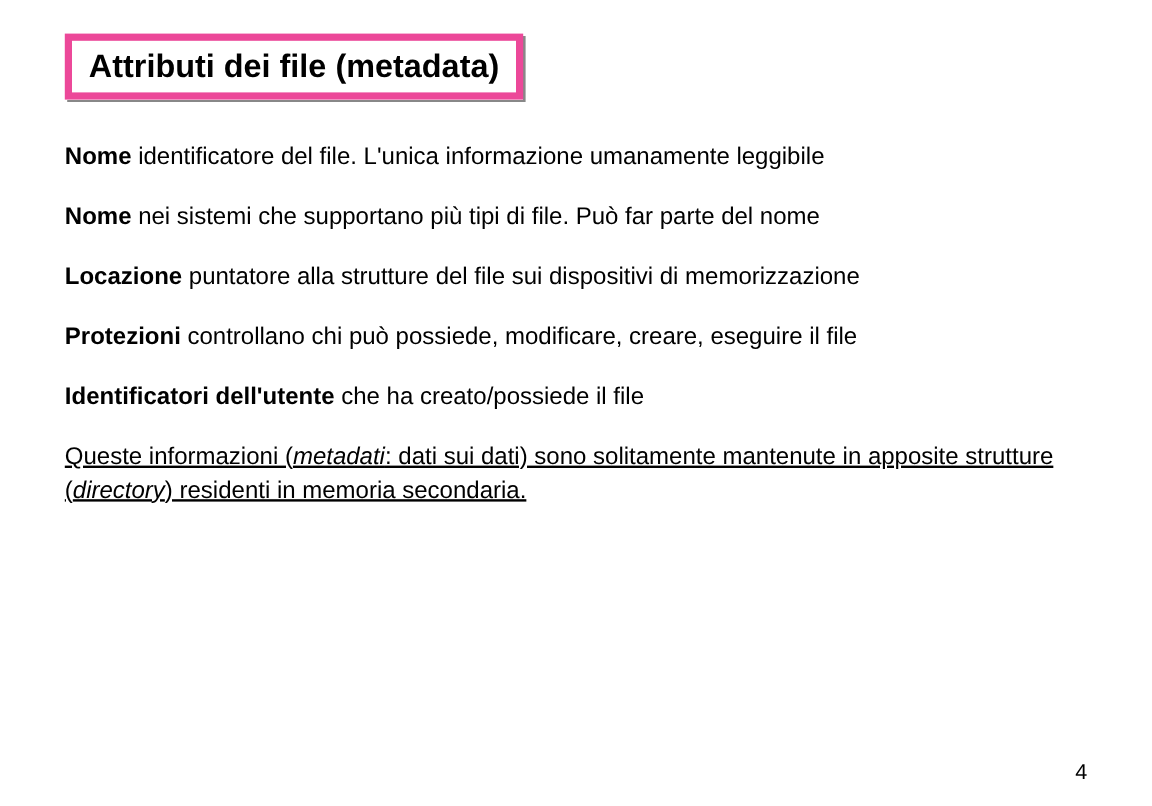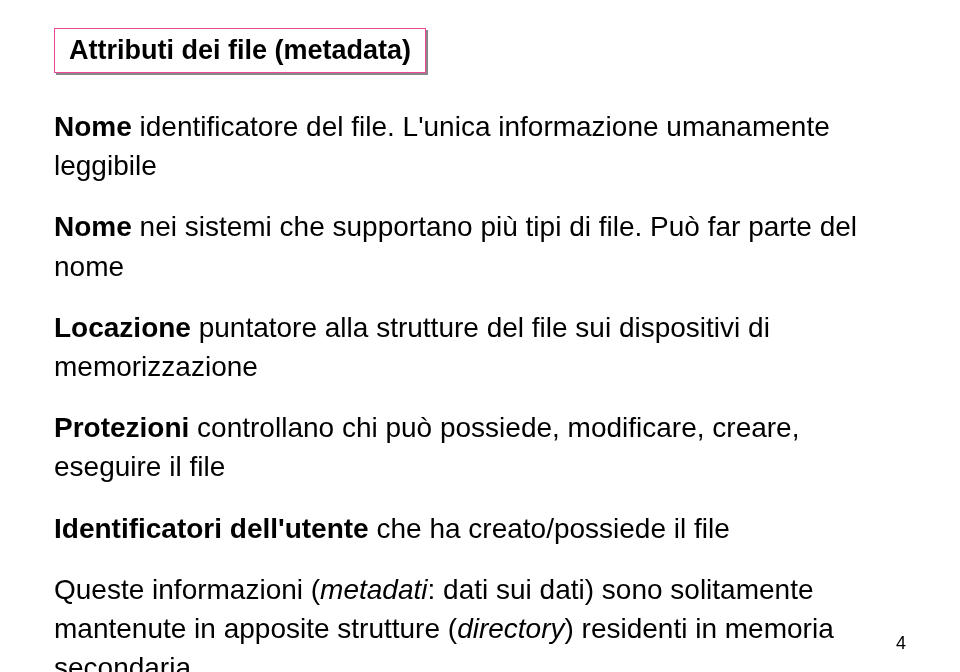--- a/index.html
+++ b/index.html
@@ -10,34 +10,35 @@
     font-family: "Trebuchet MS", "Lucida Sans", Verdana, sans-serif;
     color: #000;
     background: #fff;
     position: relative;
   }
   .page {
     padding: 28px 54px 0 54px;
   }
   .title-box {
     display: inline-block;
-    border: 1px solid #ec4899;
+    border: 6px solid #ec4899;
     box-shadow: 2px 2px 0 #888;
     padding: 6px 14px;
     font-size: 27px;
     font-weight: bold;
     margin-bottom: 34px;
   }
   .para {
-    font-size: 28px;
+    font-size: 20px;
     line-height: 1.4;
     margin-bottom: 22px;
   }
   .para-last {
     margin-bottom: 0;
+    text-decoration: underline;
   }
   .bold {
     font-weight: bold;
   }
   .italic {
     font-style: italic;
   }
   .page-number {
     position: absolute;
     right: 54px;

